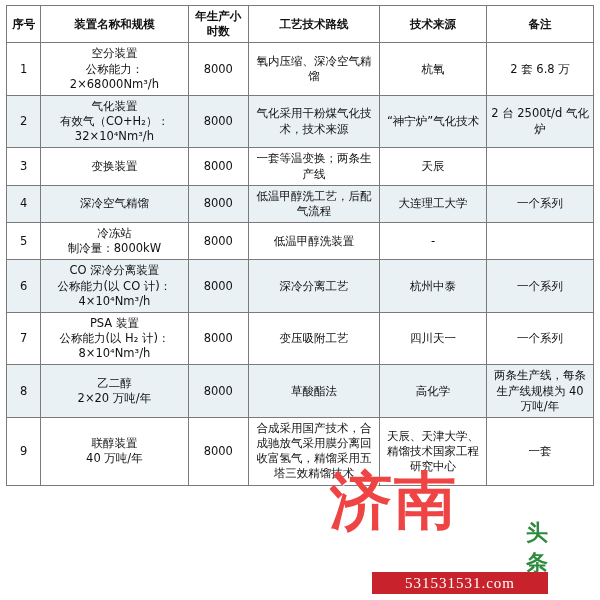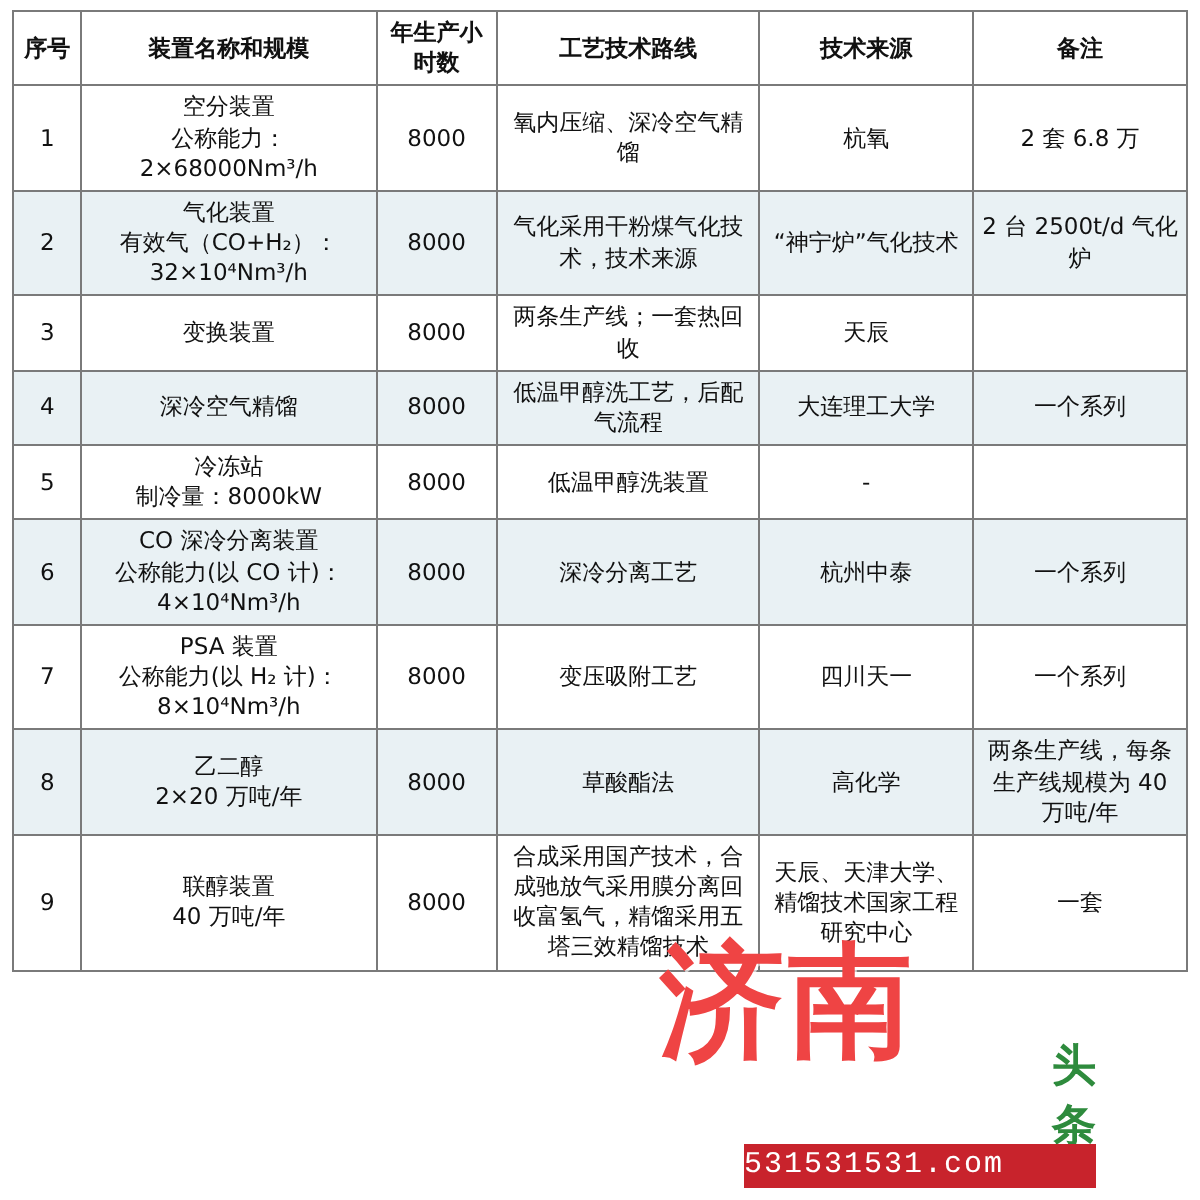--- a/index.html
+++ b/index.html
@@ -97,24 +97,24 @@
     letter-spacing: 1px;
   }
   #sitebar {
     position: absolute;
     left: 372px;
     top: 572px;
     width: 176px;
     height: 22px;
     background: #c8232c;
     color: #ffffff;
-    font-family: Liberation Mono, monospace;
+    font-family: Liberation Serif, serif;
     font-size: 15px;
     letter-spacing: 1px;
-    text-align: left;
+    text-align: center;
     line-height: 22px;
     pointer-events: none;
     user-select: none;
   }
 </style>
 </head>
 <body>
 
 <div id="sheet">
   <table class="spec">
@@ -150,21 +150,21 @@
           <td class="name">气化装置<br>有效气（CO+H₂）：<br>32×10⁴Nm³/h</td>
           <td class="hours">8000</td>
           <td class="route">气化采用干粉煤气化技术，技术来源</td>
           <td class="source">“神宁炉”气化技术</td>
           <td class="remark">2 台 2500t/d 气化炉</td>
         </tr>
         <tr class="odd">
           <td class="idx">3</td>
           <td class="name">变换装置</td>
           <td class="hours">8000</td>
-          <td class="route">两条生产线；一套热回收</td>
+          <td class="route">一套等温变换；两条生产线</td>
           <td class="source">天辰</td>
           <td class="remark"></td>
         </tr>
         <tr class="even">
           <td class="idx">4</td>
           <td class="name">深冷空气精馏</td>
           <td class="hours">8000</td>
           <td class="route">低温甲醇洗工艺，后配气流程</td>
           <td class="source">大连理工大学</td>
           <td class="remark">一个系列</td>

